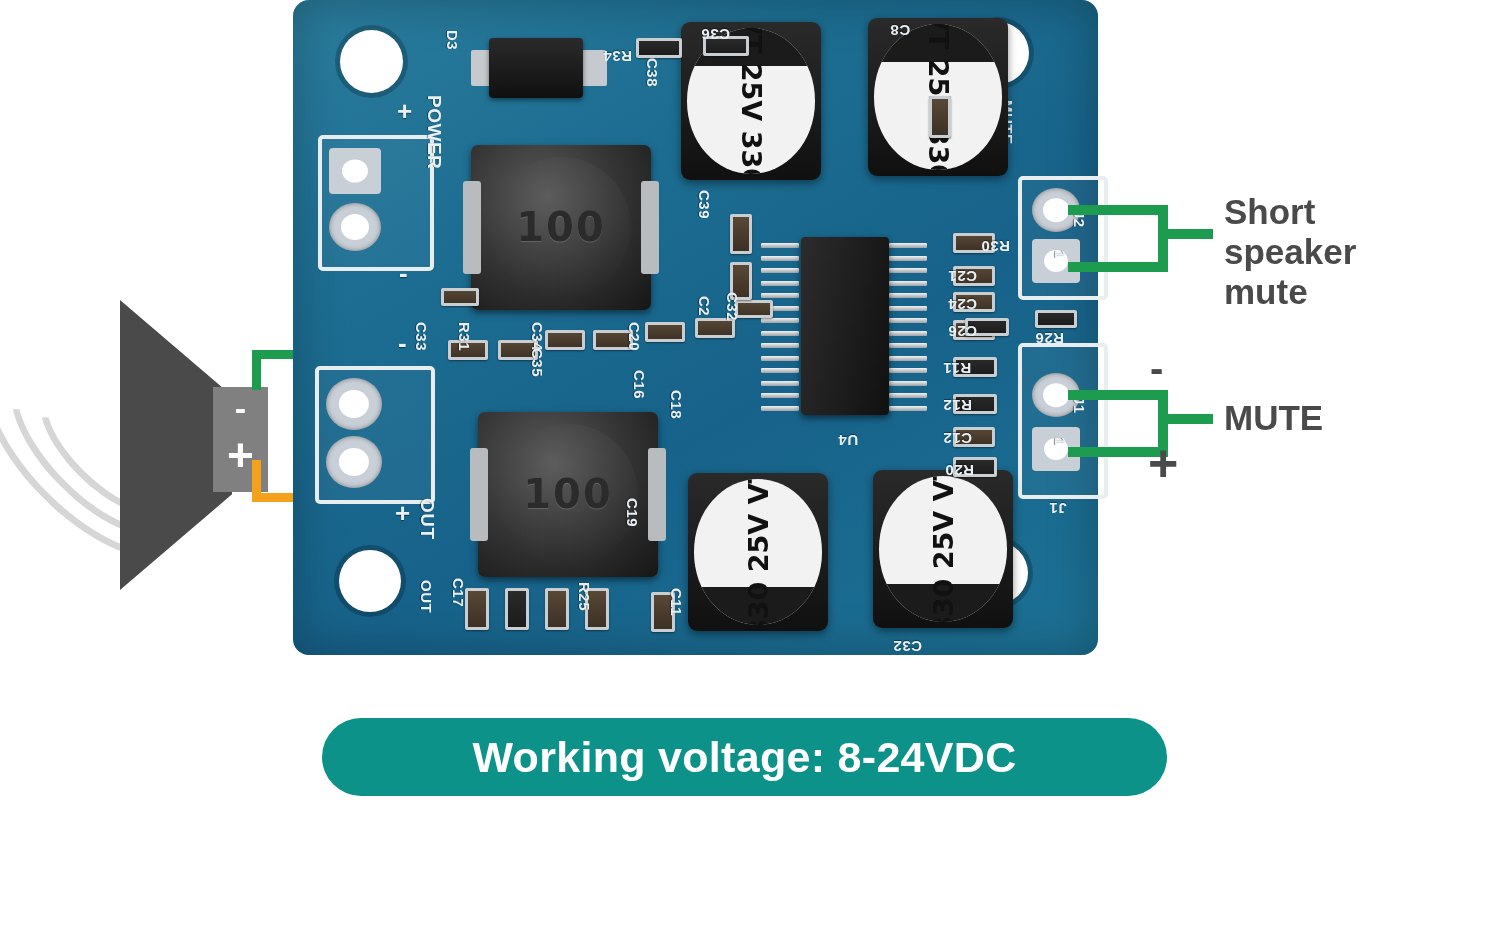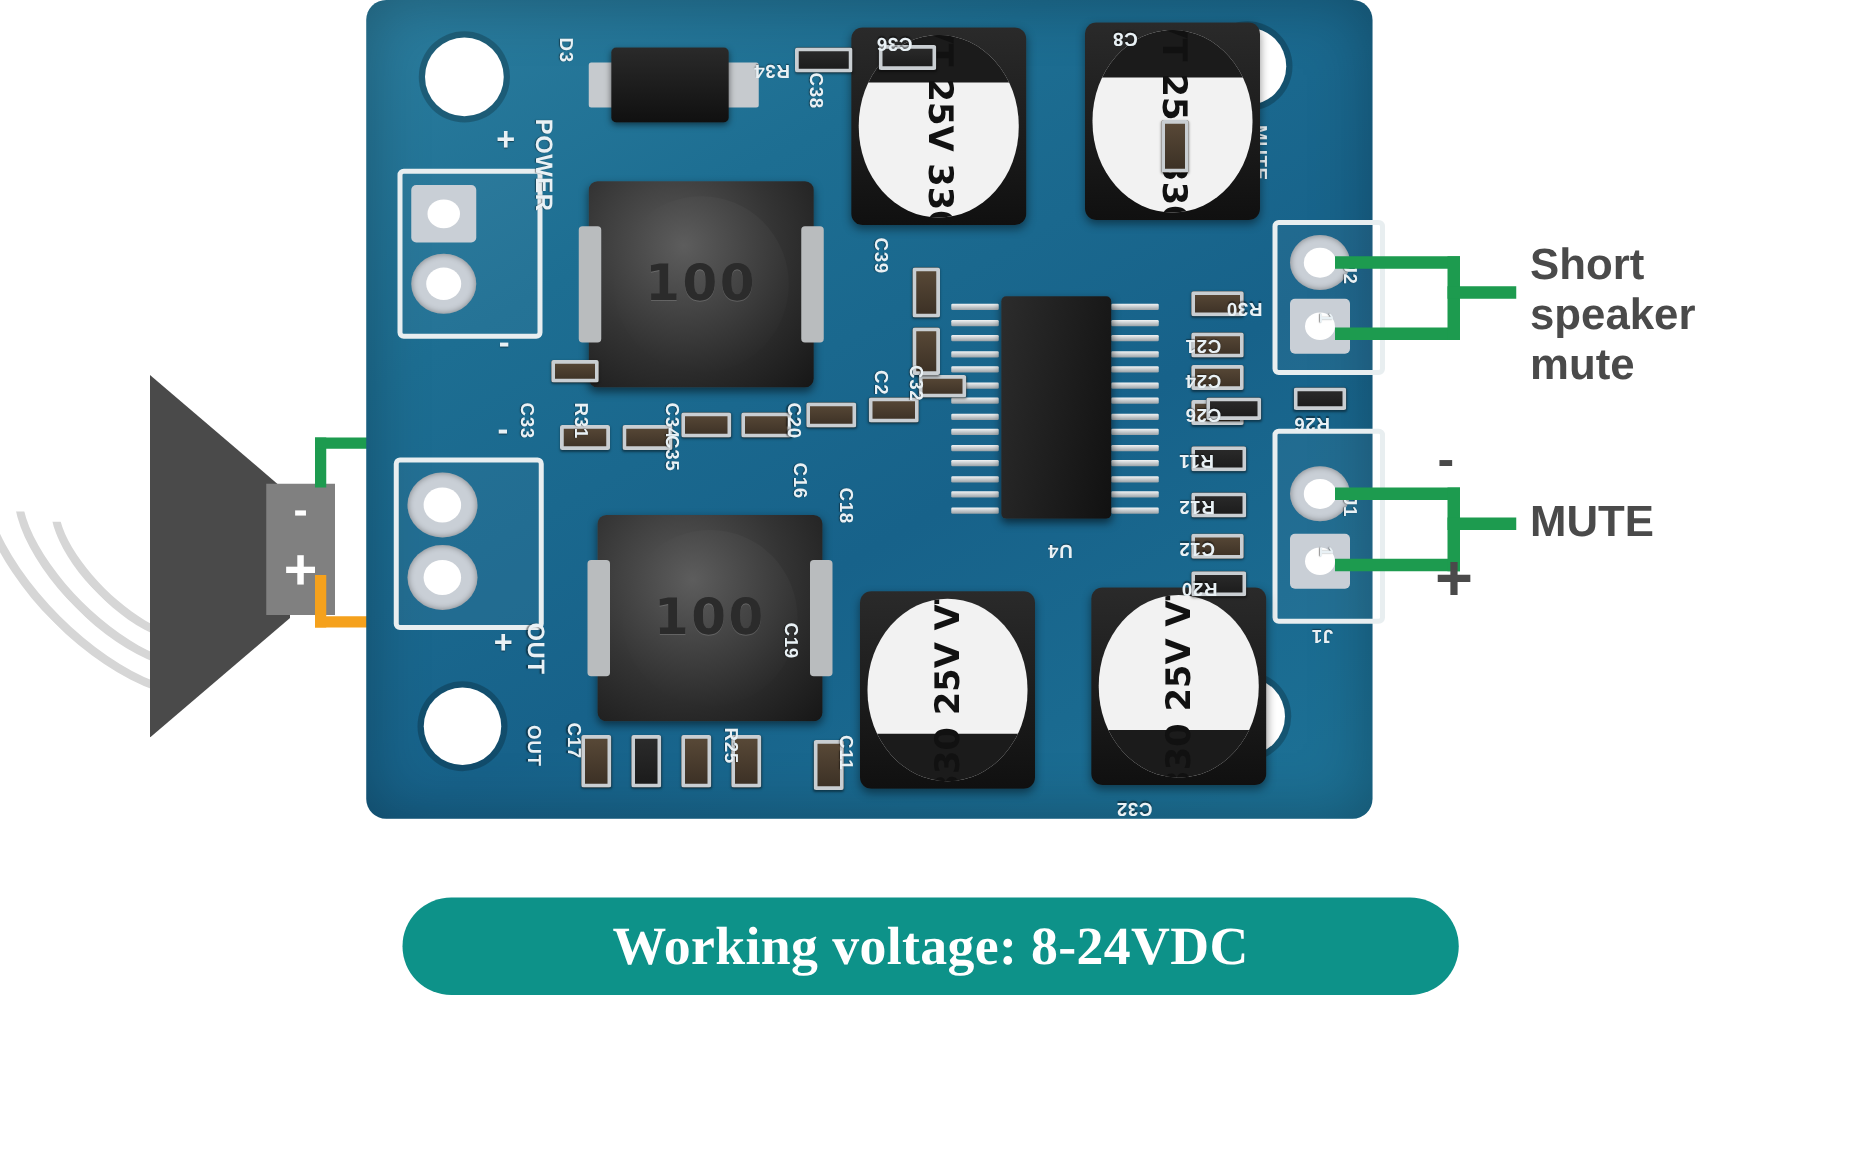--- a/index.html
+++ b/index.html
@@ -156,21 +156,21 @@
   
   #ic1{left:1068px;top:390px;width:100px;height:10px;}
   #ic2{left:1068px;top:447px;width:100px;height:10px;}
   #ic3{left:1158px;top:390px;width:10px;height:67px;}
   #ic4{left:1158px;top:414px;width:55px;height:10px;}
 
   
   #banner{position:absolute;left:322px;top:718px;width:845px;height:78px;
           background:#0d9289;border-radius:39px;display:flex;align-items:center;justify-content:center;}
   #banner span{color:#fff;font-size:43px;font-weight:700;letter-spacing:.3px;
-          font-family:Liberation Serif, serif;}
+          font-family:Liberation Sans, sans-serif;}
   #caption{position:absolute;left:0;top:855px;width:1492px;text-align:center;
           color:#4a4a4a;font-size:41px;font-weight:700;
           font-family:"Liberation Sans",sans-serif;}
 </style>
 </head>
 <body>
 
 <div id="stage">
 
   <div id="speaker">

